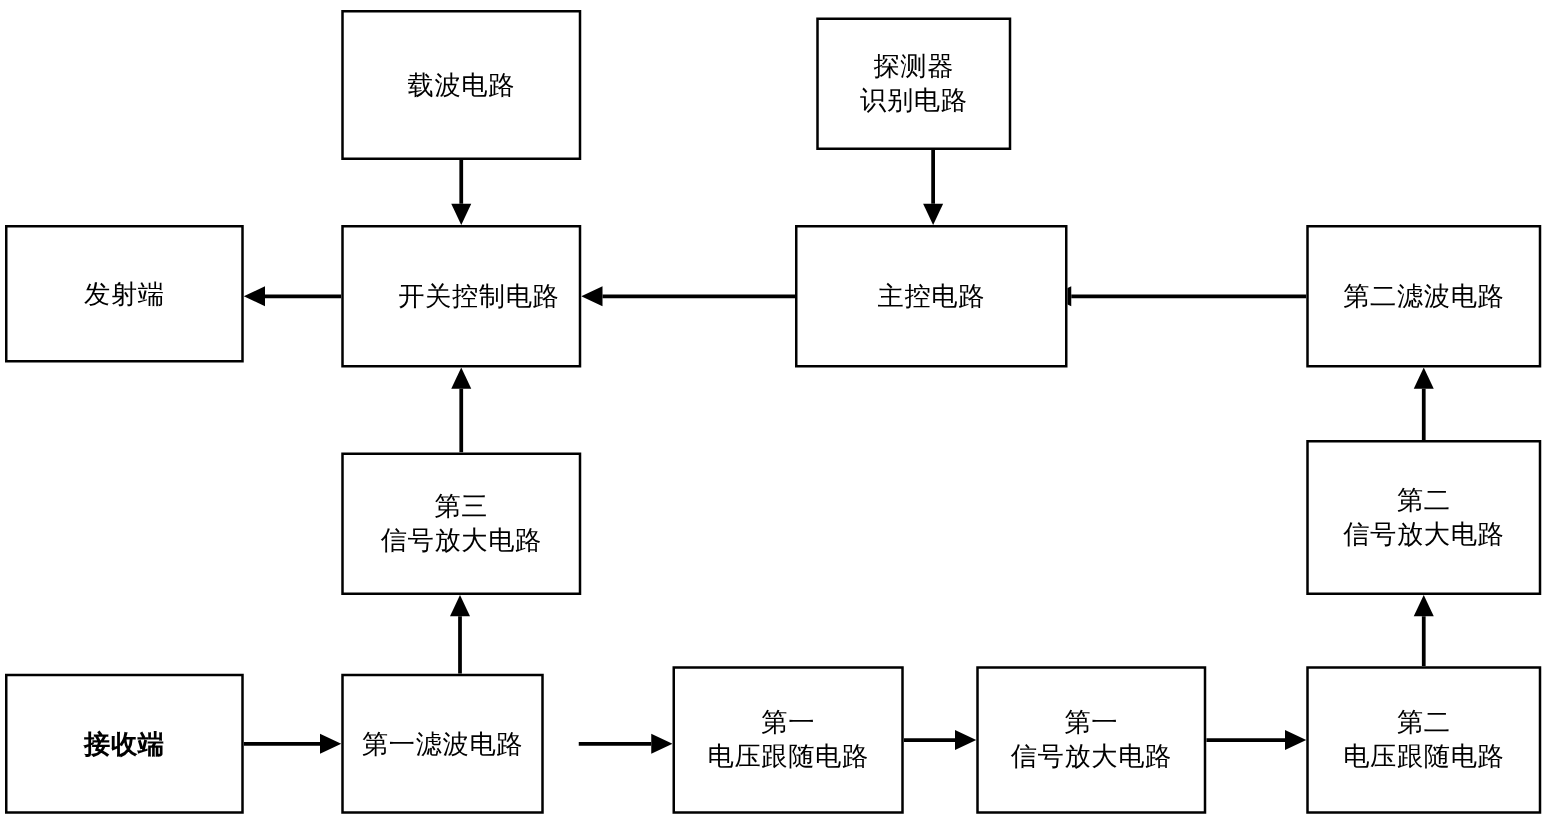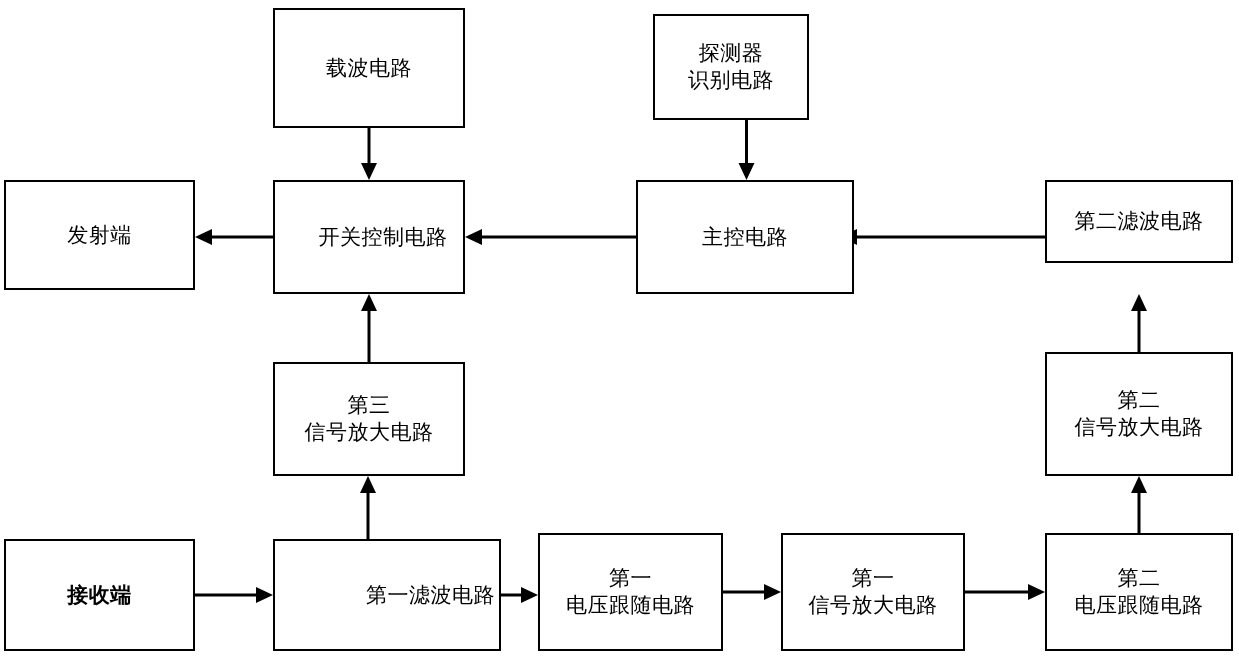--- a/index.html
+++ b/index.html
@@ -117,26 +117,26 @@
         <line class="edge-line" stroke="#000000" x1="1139" y1="533" x2="1139" y2="493"></line>
         <polygon class="arrow-head" fill="#000000" points="1139,476 1131,493 1147,493"></polygon>
       </g>
     </svg>
 <div class="node" style="left: 273px; top: 8px; width: 192px; height: 120px; border-color: rgb(0, 0, 0);"><span class="label">载波电路</span></div>
     <div class="node" style="left: 653px; top: 14px; width: 156px; height: 106px; border-color: rgb(0, 0, 0);"><span class="label">探测器
 识别电路</span></div>
     <div class="node" style="left: 4px; top: 180px; width: 191px; height: 110px; border-color: rgb(0, 0, 0);"><span class="label">发射端</span></div>
     <div class="node" style="left: 273px; top: 180px; width: 192px; height: 114px; border-color: rgb(0, 0, 0); padding-left: 28px;"><span class="label">开关控制电路</span></div>
     <div class="node" style="left: 636px; top: 180px; width: 218px; height: 114px; border-color: rgb(0, 0, 0);"><span class="label">主控电路</span></div>
-    <div class="node" style="left: 1045px; top: 180px; width: 188px; height: 83px; border-color: rgb(0, 0, 0);"><span class="label">第二滤波电路</span></div>
+    <div class="node" style="left: 1045px; top: 180px; width: 188px; height: 114px; border-color: rgb(0, 0, 0);"><span class="label">第二滤波电路</span></div>
     <div class="node" style="left: 273px; top: 362px; width: 192px; height: 114px; border-color: rgb(0, 0, 0); justify-content: flex-end;"><span class="label">第三
 信号放大电路</span></div>
     <div class="node" style="left: 1045px; top: 352px; width: 188px; height: 124px; border-color: rgb(0, 0, 0);"><span class="label">第二
 信号放大电路</span></div>
     <div class="node" style="left: 4px; top: 539px; width: 191px; height: 112px; border-color: rgb(0, 0, 0); font-weight: bold;"><span class="label">接收端</span></div>
-    <div class="node" style="left: 273px; top: 539px; width: 228px; height: 112px; border-color: rgb(0, 0, 0); text-align: right;"><span class="label">第一滤波电路</span></div>
+    <div class="node" style="left: 273px; top: 539px; width: 162px; height: 112px; border-color: rgb(0, 0, 0);"><span class="label">第一滤波电路</span></div>
     <div class="node" style="left: 538px; top: 533px; width: 185px; height: 118px; border-color: rgb(0, 0, 0);"><span class="label">第一
 电压跟随电路</span></div>
     <div class="node" style="left: 781px; top: 533px; width: 184px; height: 118px; border-color: rgb(0, 0, 0);"><span class="label">第一
 信号放大电路</span></div>
     <div class="node" style="left: 1045px; top: 533px; width: 188px; height: 118px; border-color: rgb(0, 0, 0);"><span class="label">第二
 电压跟随电路</span></div>
   </div>
 
 </body></html>

